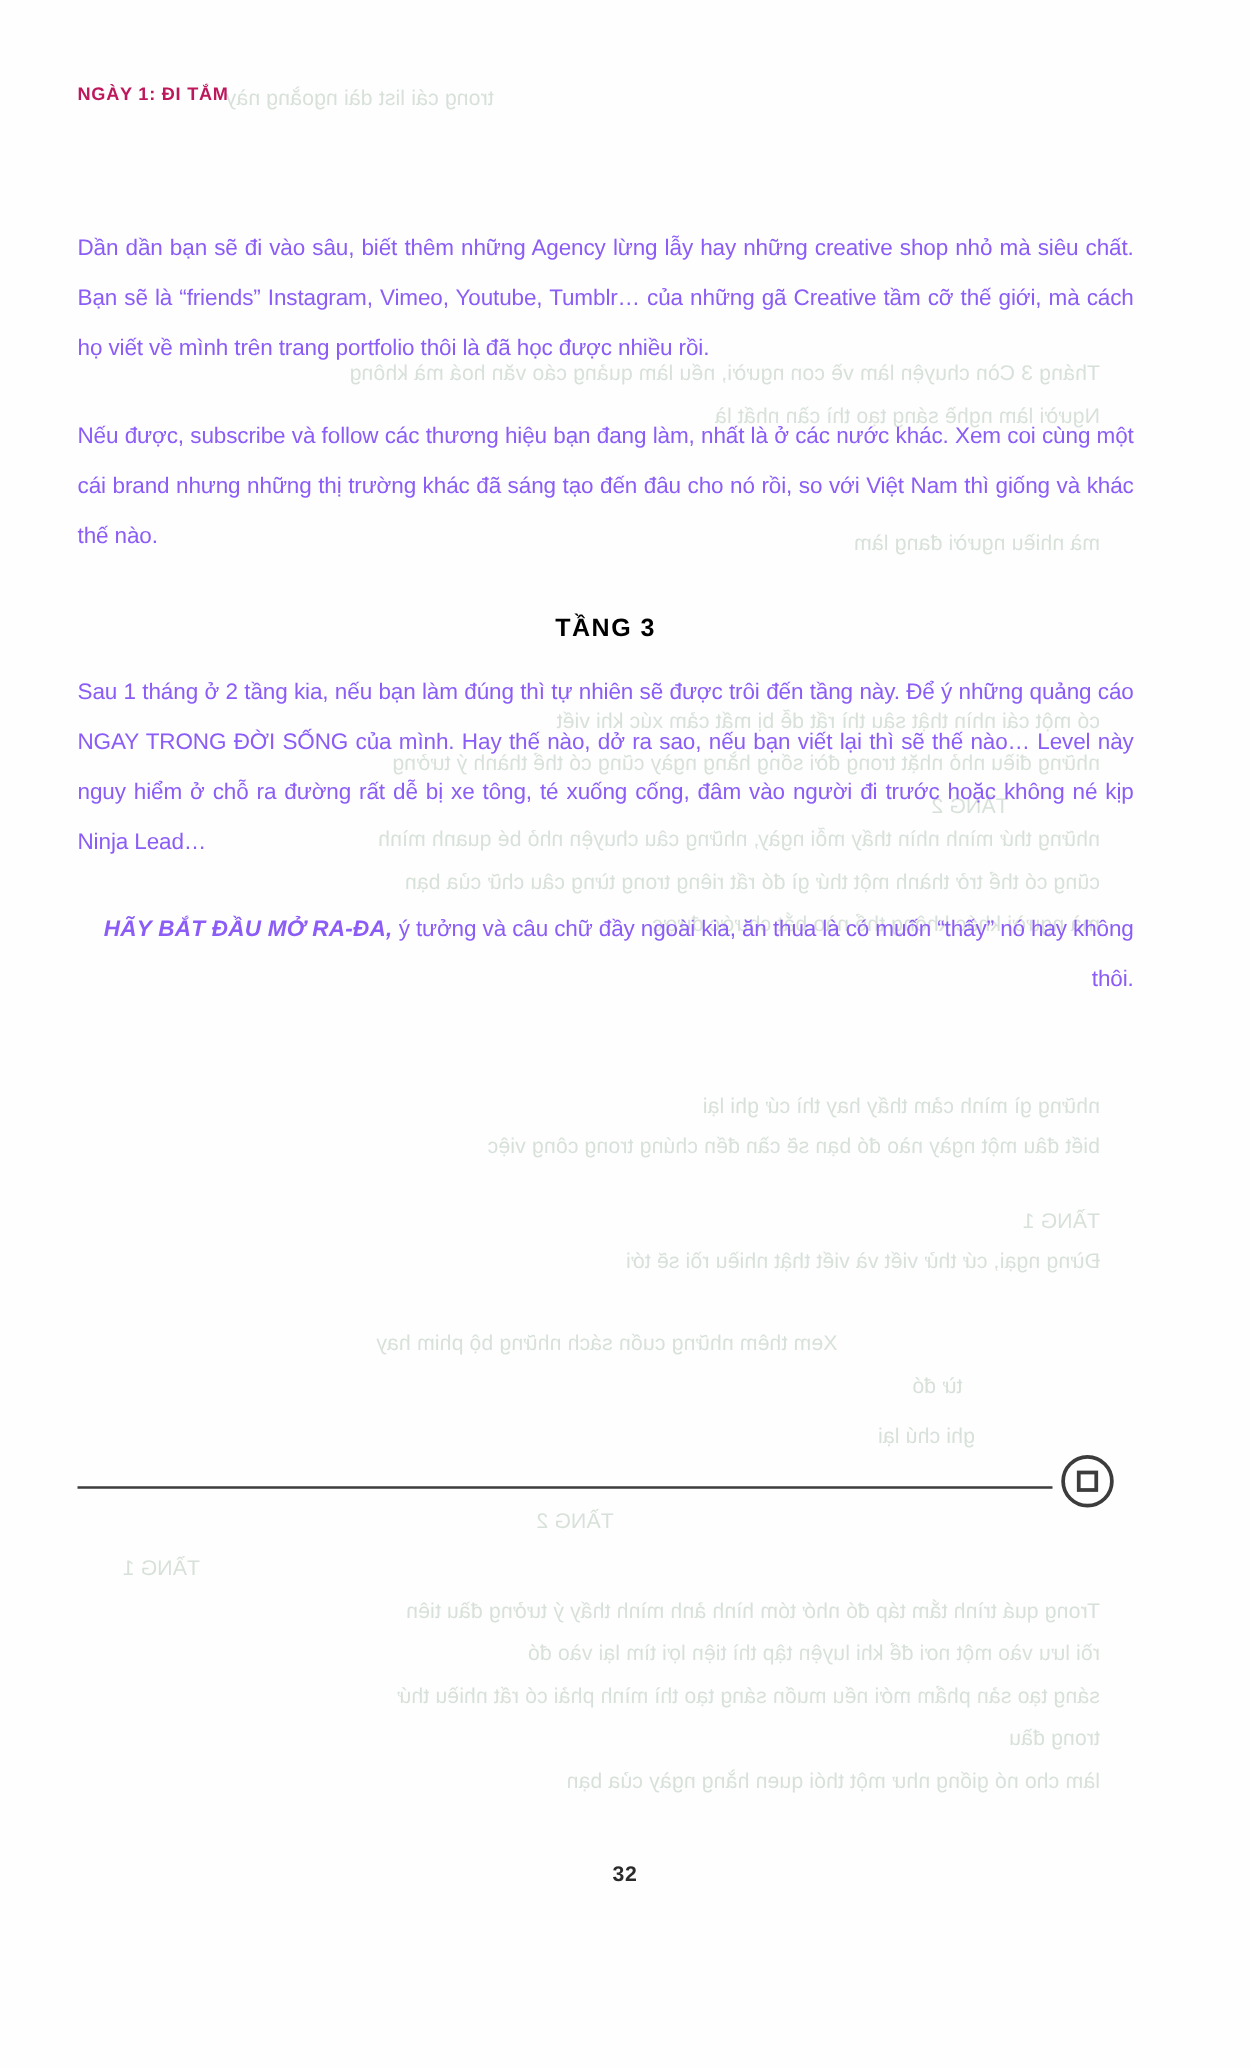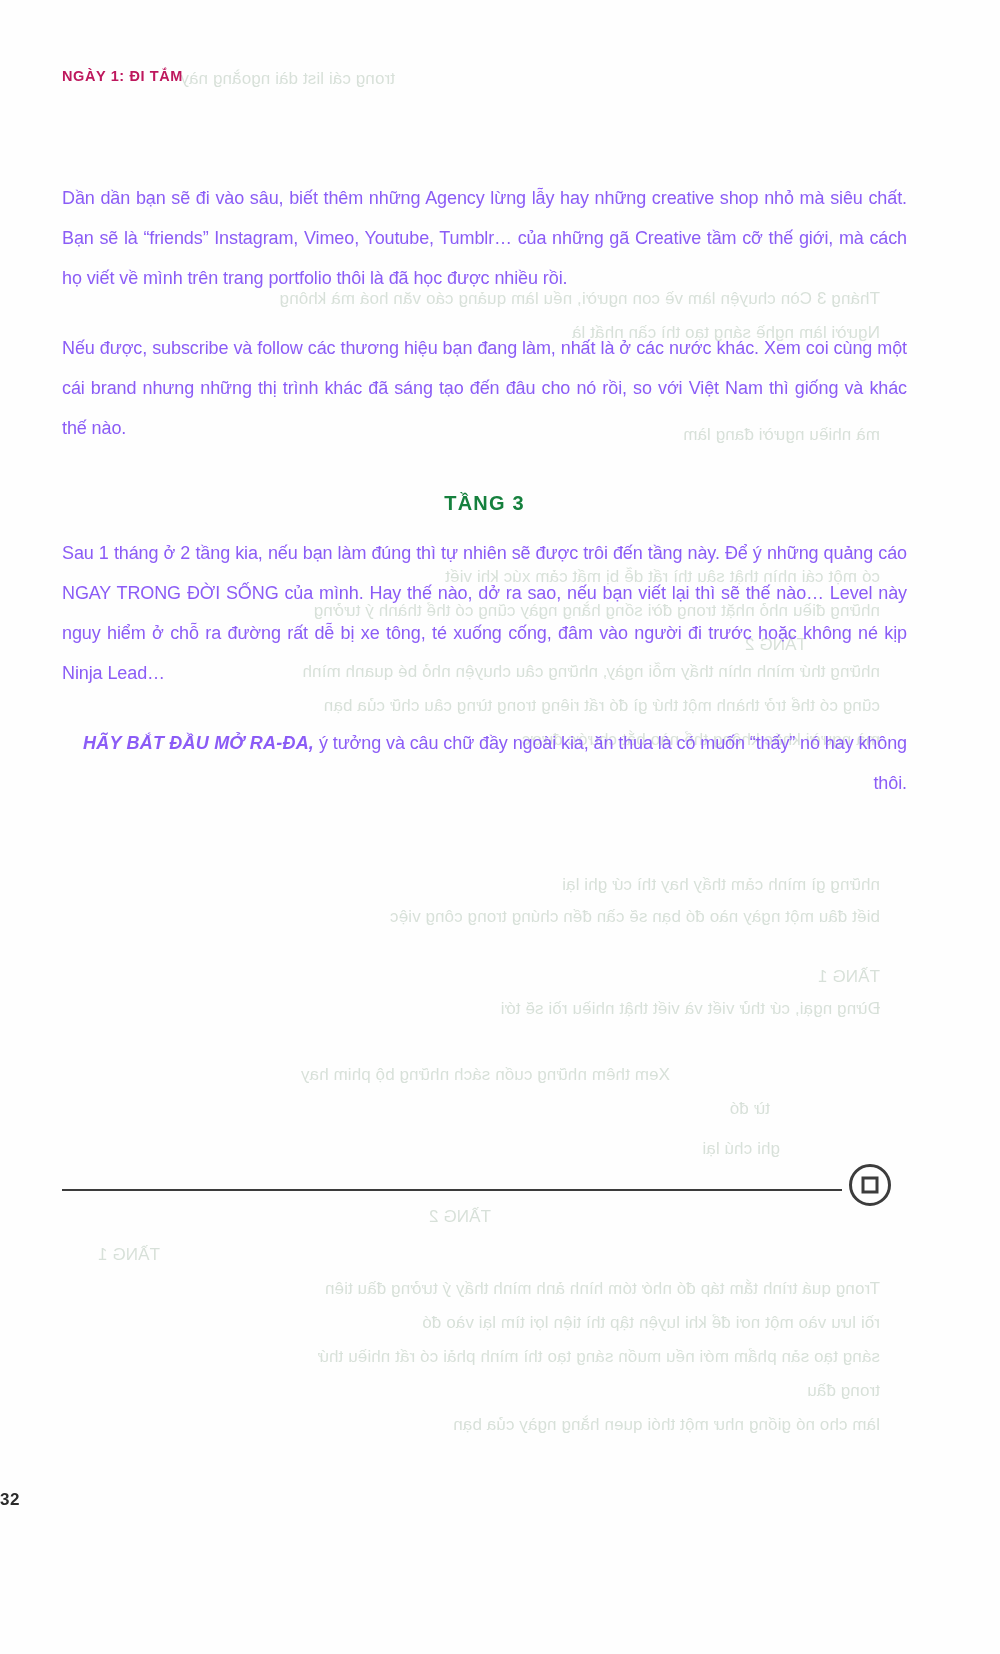--- a/index.html
+++ b/index.html
@@ -68,21 +68,21 @@
   .para.last-left {
     text-align: right;
   }
 
   .section-title {
     text-align: center;
     font-size: 20px;
     font-weight: 700;
     letter-spacing: 1.2px;
     margin: 44px 0 18px 0;
-    color: #15803d;
+    color: #000000;
   }
 
   .italic-lead {
     font-style: italic;
     font-weight: 700;
     letter-spacing: 0.2px;
   }
 
   .endmark-row {
     position: absolute;
@@ -119,20 +119,21 @@
     transform: translate(-50%, -50%);
     border: 3px solid #3c3c3c;
     box-sizing: border-box;
   }
 
   .folio {
     position: absolute;
     left: 0;
     right: 0;
     top: 1490px;
+    text-align: center;
     font-size: 17px;
     font-weight: 700;
     color: #2b2b2b;
     letter-spacing: 0.5px;
   }
 </style>
 </head>
 <body>
 
 <div class="page">
@@ -159,21 +160,21 @@
   <div class="bleed" style="left:60px; top:1272px; width:820px;">Trong quá trình tắm táp đó nhớ tóm hình ảnh mình thấy ý tưởng đầu tiên</div>
   <div class="bleed" style="left:60px; top:1306px; width:820px;">rồi lưu vào một nơi để khi luyện tập thì tiện lợi tìm lại vào đó</div>
   <div class="bleed" style="left:60px; top:1340px; width:820px;">sáng tạo sản phẩm mới nếu muốn sáng tạo thì mình phải có rất nhiều thứ</div>
   <div class="bleed" style="left:60px; top:1374px; width:820px;">trong đầu</div>
   <div class="bleed" style="left:60px; top:1408px; width:820px;">làm cho nó giống như một thói quen hằng ngày của bạn</div>
 
   <div class="running-head">NGÀY 1: ĐI TẮM</div>
 
   <div class="content">
     <p class="para">Dần dần bạn sẽ đi vào sâu, biết thêm những Agency lừng lẫy hay những creative shop nhỏ mà siêu chất. Bạn sẽ là “friends” Instagram, Vimeo, Youtube, Tumblr… của những gã Creative tầm cỡ thế giới, mà cách họ viết về mình trên trang portfolio thôi là đã học được nhiều rồi.</p>
-    <p class="para">Nếu được, subscribe và follow các thương hiệu bạn đang làm, nhất là ở các nước khác. Xem coi cùng một cái brand nhưng những thị trình khác đã sáng tạo đến đâu cho nó rồi, so với Việt Nam thì giống và khác thế nào.</p>
+    <p class="para">Nếu được, subscribe và follow các thương hiệu bạn đang làm, nhất là ở các nước khác. Xem coi cùng một cái brand nhưng những thị trường khác đã sáng tạo đến đâu cho nó rồi, so với Việt Nam thì giống và khác thế nào.</p>
 
     <div class="section-title">TẦNG 3</div>
 
     <p class="para">Sau 1 tháng ở 2 tầng kia, nếu bạn làm đúng thì tự nhiên sẽ được trôi đến tầng này. Để ý những quảng cáo NGAY TRONG ĐỜI SỐNG của mình. Hay thế nào, dở ra sao, nếu bạn viết lại thì sẽ thế nào… Level này nguy hiểm ở chỗ ra đường rất dễ bị xe tông, té xuống cống, đâm vào người đi trước hoặc không né kịp Ninja Lead…</p>
 
     <p class="para last-left"><span class="italic-lead">HÃY BẮT ĐẦU MỞ RA-ĐA,</span><span> ý tưởng và câu chữ đầy ngoài kia, ăn thua là có muốn “thấy” nó hay không thôi.</span></p>
   </div>
 
   <div class="endmark-row">
     <div class="rule"></div>

